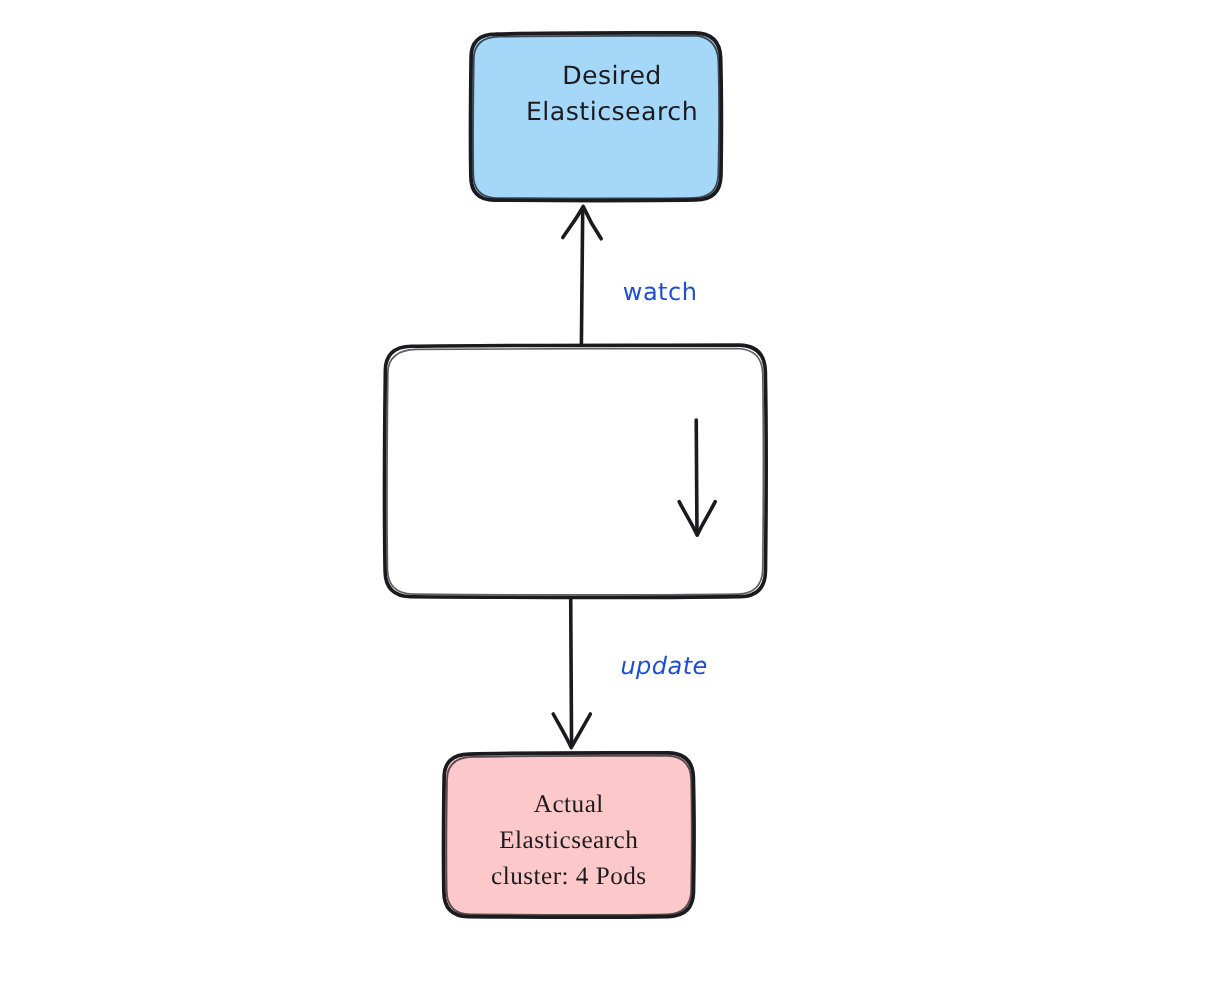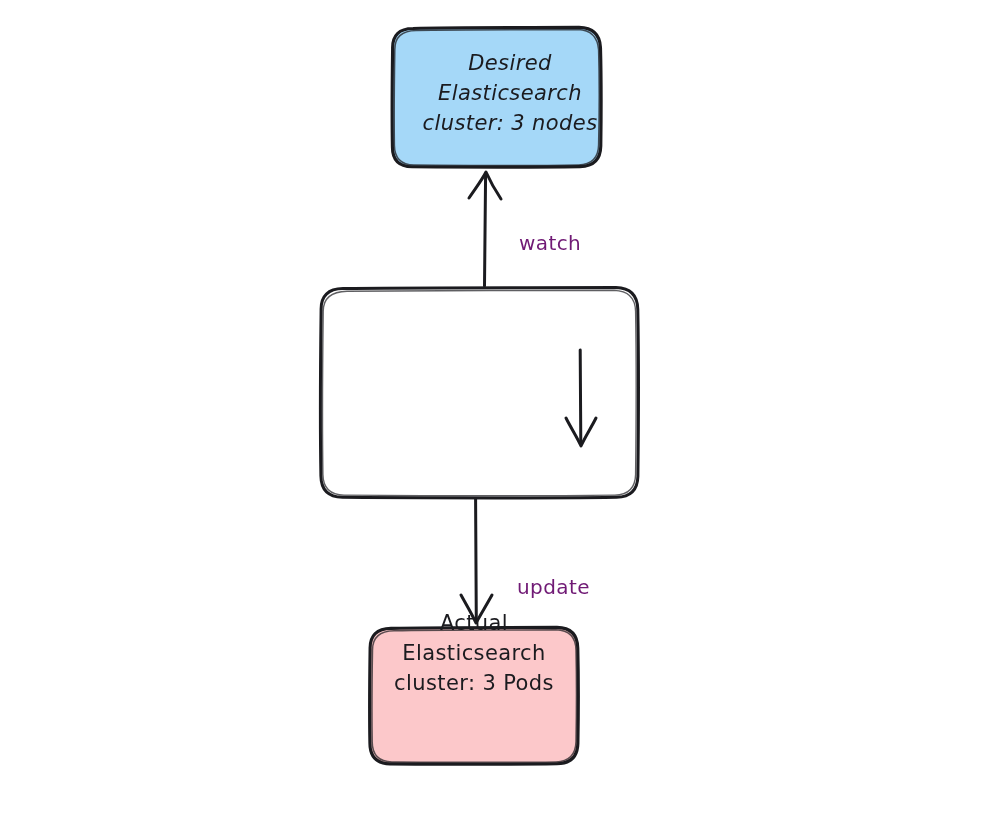--- a/index.html
+++ b/index.html
@@ -31,52 +31,53 @@
     font-family: "DejaVu Sans", sans-serif;
     font-size: 21px;
     line-height: 30px;
     letter-spacing: 0.4px;
     white-space: nowrap;
     user-select: none;
   }
 
   .edge-label {
     position: absolute;
-    color: #701a75;
+    color: #1d4ed8;
     font-family: "DejaVu Sans", sans-serif;
     font-size: 20px;
     letter-spacing: 0.4px;
     white-space: nowrap;
     user-select: none;
   }
 
   #desired-text {
     left: 392px;
     top: 48px;
     width: 236px;
-    font-style: italic;
   }
   #controller-text {
     left: 346px;
     top: 348px;
     width: 260px;
   }
   #actual-text {
     left: 370px;
-    top: 608px;
+    top: 655px;
     width: 208px;
+    font-family: Liberation Serif, serif;
   }
 
   #watch-label {
     left: 519px;
     top: 231px;
   }
   #update-label {
     left: 517px;
-    top: 575px;
+    top: 543px;
+    font-style: italic;
   }
 </style>
 </head>
 <body>
 
 <svg id="canvas" viewBox="0 0 1008 818" xmlns="http://www.w3.org/2000/svg">
 
   <g>
 
     <path d="M412,28 L580,27 Q600,27 601,48 L601,146 Q601,166 580,166 L412,167
@@ -130,27 +131,26 @@
     <path d="M394,630.8 C440,629.6 502,630.2 556,629.8 Q575.6,630.4 576,650.2
              C576.7,682 576.5,715 576,741.8 Q575.4,761.4 556,761.9
              C503,762.8 436,762.3 392,762 Q372.4,761.5 372.2,742
              C371.7,711 372.1,674 372.5,650.4 Q372.3,631.2 394,630.8 Z" fill="none" stroke="#1b1b1f" stroke-width="1.5" stroke-linecap="round" stroke-linejoin="round" opacity="0.72"></path>
   </g>
 </svg>
 
 <div class="node-text" id="desired-text">
   <div>Desired</div>
   <div>Elasticsearch</div>
-  <div>cluster: 3 nodes</div>
 </div>
 
 <div class="node-text" id="controller-text">
 </div>
 
 <div class="node-text" id="actual-text">
   <div>Actual</div>
   <div>Elasticsearch</div>
-  <div>cluster: 3 Pods</div>
+  <div>cluster: 4 Pods</div>
 </div>
 
 <div class="edge-label" id="watch-label">watch</div>
 
 <div class="edge-label" id="update-label">update</div>
 
 </body></html>

